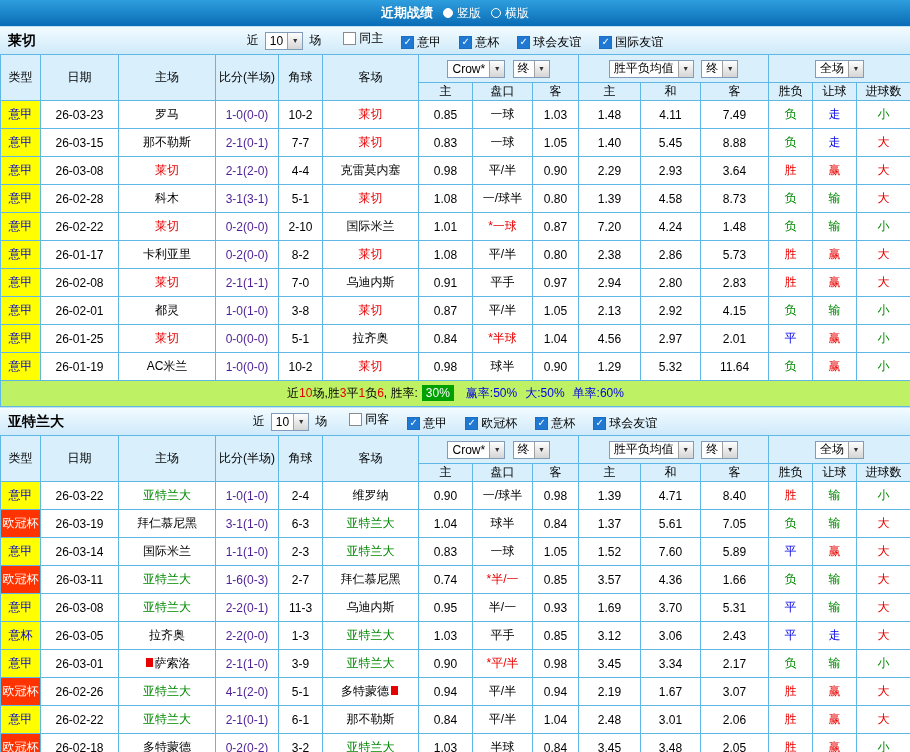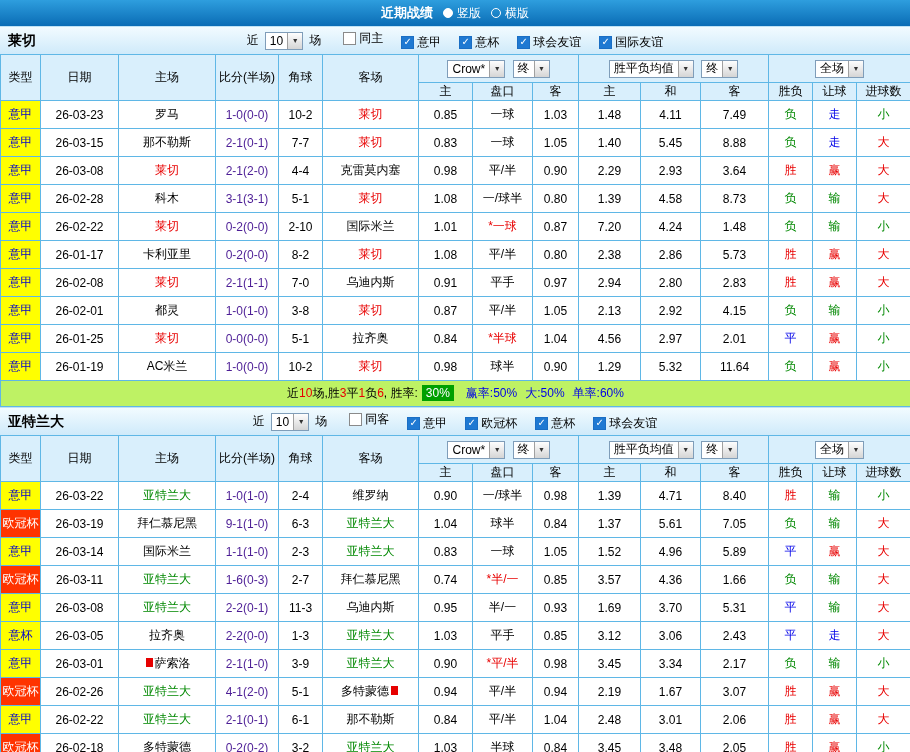--- a/index.html
+++ b/index.html
@@ -439,21 +439,21 @@
           <td>4.71</td>
           <td>8.40</td>
           <td class="c-red">胜</td>
           <td class="c-green">输</td>
           <td class="c-green">小</td>
         </tr>
         <tr>
           <td class="lg-red">欧冠杯</td>
           <td>26-03-19</td>
           <td><span>拜仁慕尼黑</span></td>
-          <td class="c-score">9-1(1-0)</td>
+          <td class="c-score">3-1(1-0)</td>
           <td>6-3</td>
           <td><span style="color: rgb(0, 136, 0);">亚特兰大</span></td>
           <td>1.04</td>
           <td>球半</td>
           <td>0.84</td>
           <td>1.37</td>
           <td>5.61</td>
           <td>7.05</td>
           <td class="c-green">负</td>
           <td class="c-green">输</td>
@@ -463,21 +463,21 @@
           <td class="lg-yellow">意甲</td>
           <td>26-03-14</td>
           <td><span>国际米兰</span></td>
           <td class="c-score">1-1(1-0)</td>
           <td>2-3</td>
           <td><span style="color: rgb(0, 136, 0);">亚特兰大</span></td>
           <td>0.83</td>
           <td>一球</td>
           <td>1.05</td>
           <td>1.52</td>
-          <td>4.96</td>
+          <td>7.60</td>
           <td>5.89</td>
           <td class="c-blue">平</td>
           <td class="c-red">赢</td>
           <td class="c-red">大</td>
         </tr>
         <tr>
           <td class="lg-red">欧冠杯</td>
           <td>26-03-11</td>
           <td><span style="color: rgb(0, 136, 0);">亚特兰大</span></td>
           <td class="c-score">1-6(0-3)</td>

